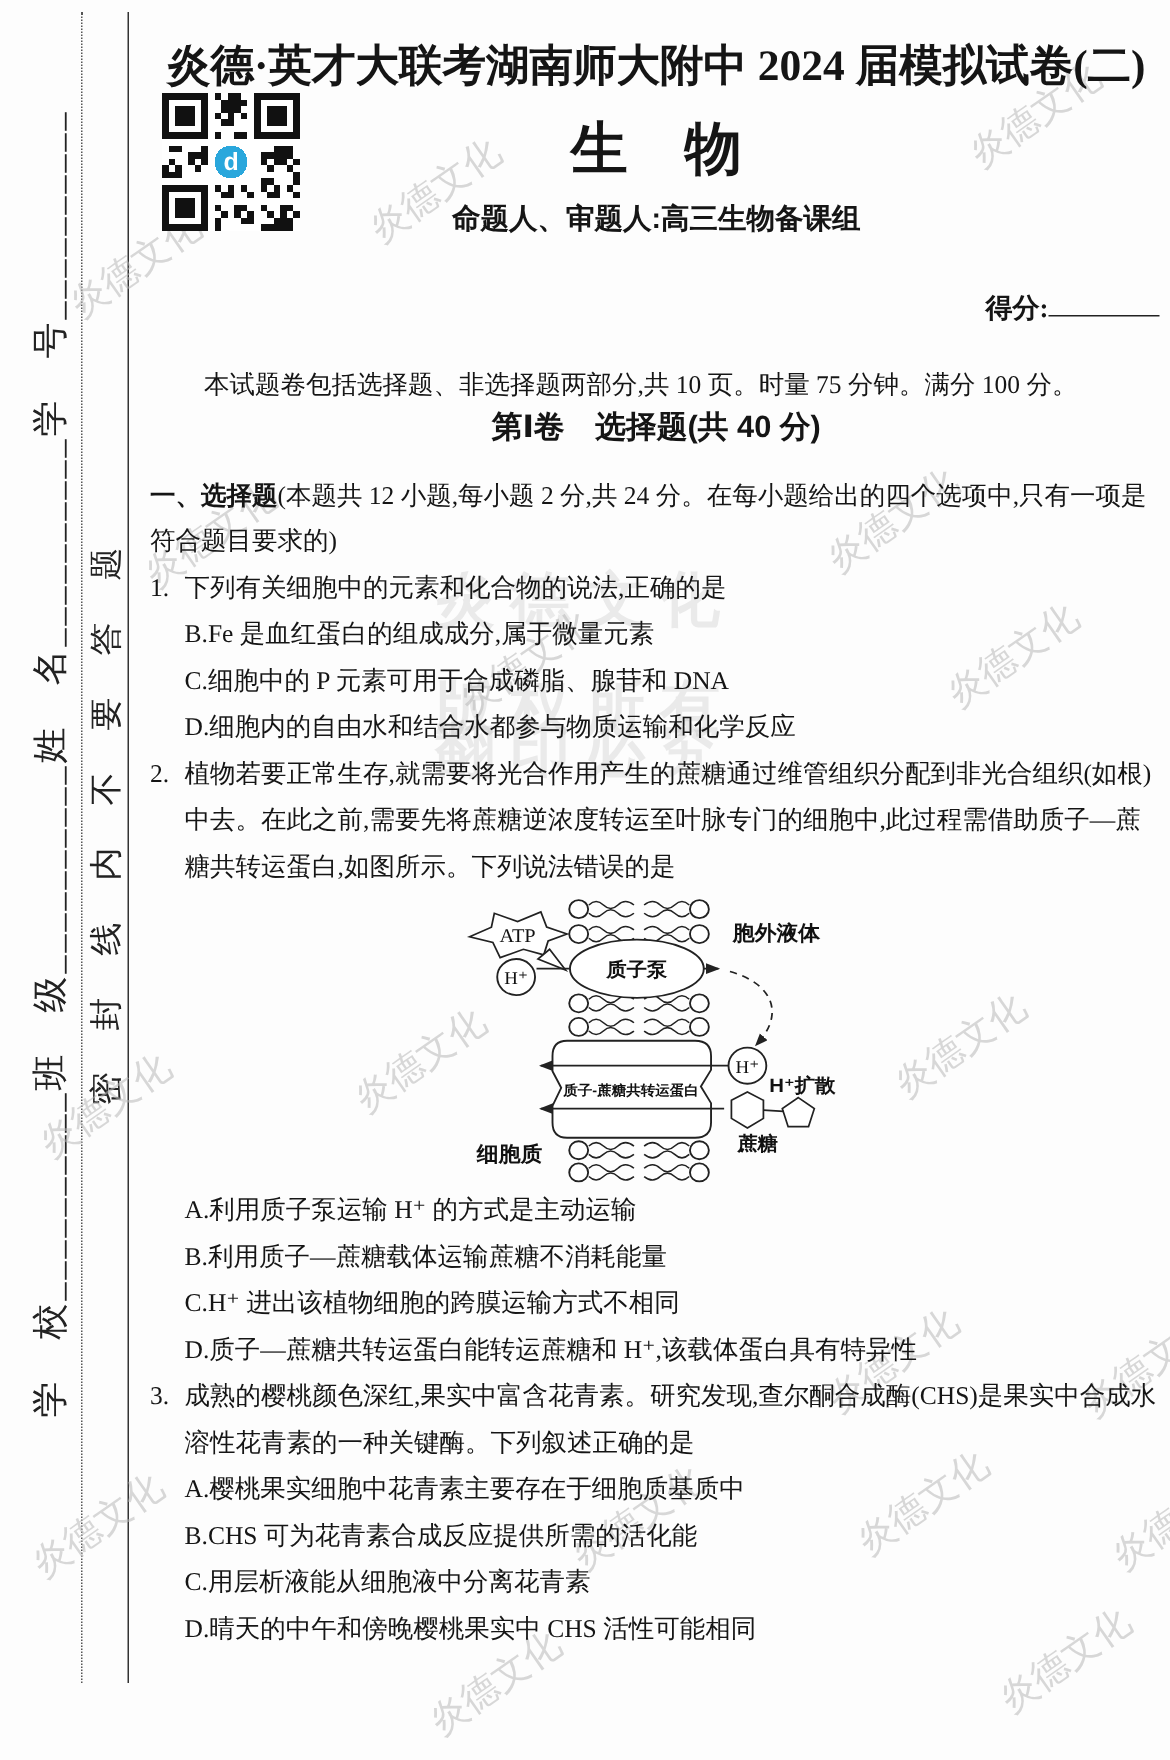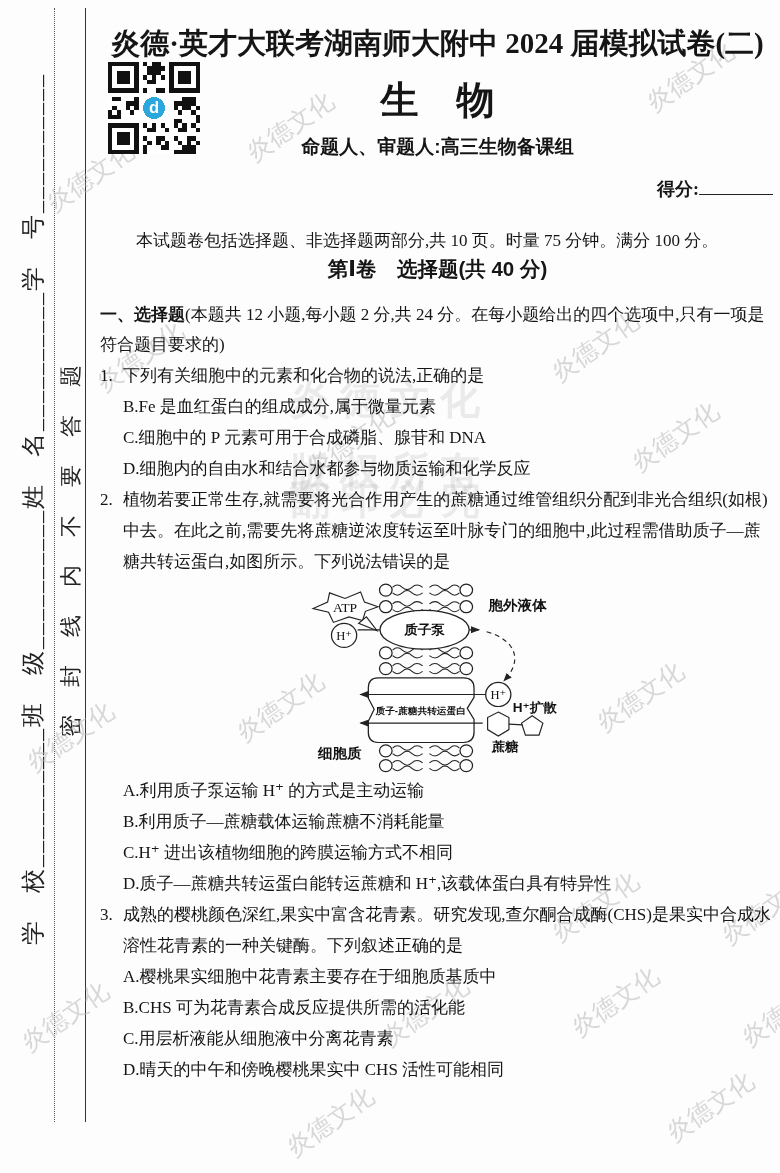--- a/index.html
+++ b/index.html
@@ -36,21 +36,21 @@
   }
   .qr{position:absolute;left:8px;top:62px;}
   .subject{
     margin-top:16px;text-align:center;font-size:38px;font-weight:bold;line-height:1.1;
     font-family:"Liberation Sans","DejaVu Sans",sans-serif;
   }
   .setter{
     margin-top:13px;text-align:center;font-size:19px;font-weight:bold;line-height:1.3;
     font-family:"Liberation Sans","DejaVu Sans",sans-serif;
   }
-  .score{margin-top:17px;text-align:right;font-size:18px;font-weight:bold;line-height:1.3;padding-right:2px;}
+  .score{margin-top:33px;text-align:right;font-size:18px;font-weight:bold;line-height:1.3;padding-right:2px;}
   .score .blank{display:inline-block;width:74px;border-bottom:1.5px solid #222;height:1em;vertical-align:baseline;}
   .intro{margin:26px 0 0 0;font-size:17px;line-height:26px;text-indent:36px;}
   .part-heading{margin:0 0 0 0;text-align:center;font-size:20.5px;font-weight:bold;line-height:30px;
     font-family:"Liberation Sans","DejaVu Sans",sans-serif;}
   .section-intro{margin:16px 0 0 0;font-size:17px;line-height:30px;}
   .section-intro .lbl{font-weight:bold;}
   
   .questions{margin-top:0;font-size:17px;line-height:31px;}
   .q{position:relative;padding-left:23px;}
   .q .num{position:absolute;left:0;top:0;}

